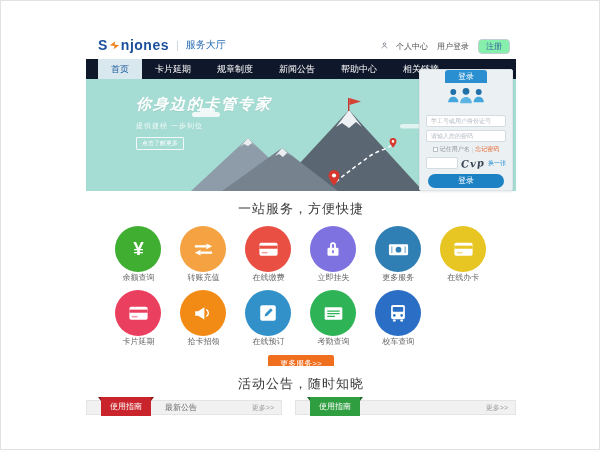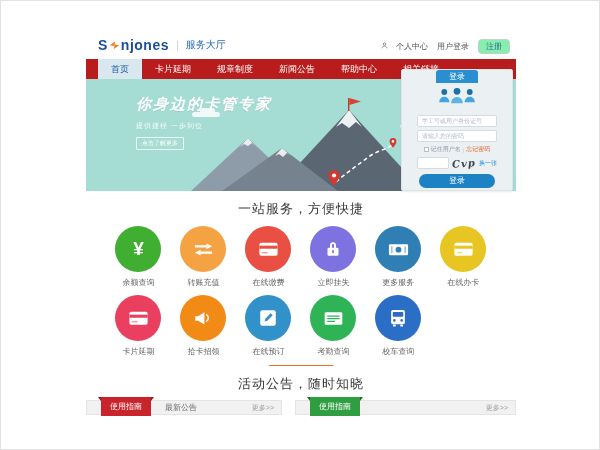--- a/index.html
+++ b/index.html
@@ -13,34 +13,34 @@
   .logo { position:absolute; left:12px; top:5px; display:flex; align-items:center; cursor:pointer; }
   .logo-txt { font-size:14px; font-weight:bold; color:#1b4f9c; letter-spacing:.5px; }
   .logo-arrow { margin:0 1px; display:inline-block; }
   .logo-sep { margin:0 7px; color:#c9d4dd; font-size:11px; }
   .portal-name { font-size:10px; color:#2a6db5; }
   .top-links { position:absolute; right:6px; top:8px; display:flex; align-items:center; gap:9px; }
   .top-link { font-size:8px; color:#555; cursor:pointer; display:flex; align-items:center; gap:7px; }
   .reg-btn { font-size:8px; color:#33669c; border:1px solid #c3cdd4; border-radius:4px; padding:1px 7px; background:#86efac; cursor:pointer; }
 
   
-  .nav { position:relative; height:20px; background:#b91c1c; display:flex; align-items:stretch; padding-left:12px; }
+  .nav { position:relative; height:20px; background:#0f172a; display:flex; align-items:stretch; padding-left:12px; }
   .nav-item { font-size:9px; color:#fff; display:flex; align-items:center; padding:0 13px; cursor:pointer; }
   .nav-item.active { background:#d9e7ef; color:#1a5b9c; }
 
   
   .hero { position:relative; height:112px; background:#a5dcd3; overflow:visible; }
   .hero-text { position:absolute; left:50px; top:16px; color:#fff; }
   .hero-title { font-size:15px; font-weight:bold; letter-spacing:2px; text-shadow:0 1px 1px rgba(0,0,0,.06);font-style:italic; }
   .hero-sub { margin-top:7px; font-size:7px; letter-spacing:1px; opacity:.92; }
   .hero-cta { margin-top:6px; display:inline-block; font-size:6px; color:#fff; border:1px solid rgba(255,255,255,.85); padding:1px 5px; border-radius:1px; cursor:pointer; }
   .mountains { position:absolute; left:100px; bottom:0; pointer-events:none; }
 
   
-  .login { position:absolute; right:3px; top:-10px; width:112px; height:122px; background:#ebf0f3; border:1px solid #dde4e8; border-radius:2px; z-index:5; box-shadow:0 1px 2px rgba(0,0,0,.08); text-align:center;margin-left:48px; }
+  .login { position:absolute; right:3px; top:-10px; width:94px; height:122px; background:#ebf0f3; border:1px solid #dde4e8; border-radius:2px; z-index:5; box-shadow:0 1px 2px rgba(0,0,0,.08); text-align:center;margin-left:48px; }
   .login-tab { position:absolute; top:0; left:50%; transform:translateX(-50%); width:42px; height:13px; line-height:13px; background:#2a8fd0; color:#fff; font-size:8px; border-radius:3px 3px 0 0; cursor:pointer; }
   .login-body { padding-top:15px; }
   .users-ic { height:20px; margin:1px auto 2px; }
   .login input.txt { display:block; width:80px; height:12px; margin:3px auto 0; border:1px solid #d4dce1; border-radius:2px; background:#fff; font-size:6px; color:#555; padding:0 4px; outline:none; }
   .login input.txt::placeholder { color:#b4bcc2; }
   .rem-row { display:flex; align-items:center; justify-content:center; gap:2px; margin-top:3px; font-size:6px; color:#8b949b; }
   .chk { width:5px; height:5px; border:1px solid #b7c0c6; background:#fff; display:inline-block; cursor:pointer; }
   .forgot { color:#e8642c; cursor:pointer; }
   .rem-sep { color:#c5cdd2; }
   .cap-row { display:flex; align-items:center; justify-content:center; gap:3px; margin-top:3px; }
@@ -49,21 +49,21 @@
   .cap-change { font-size:6px; color:#2a8fd0; cursor:pointer; }
   .login-submit { margin-top:5px; width:76px; height:14px; line-height:14px; background:#1d82c4; color:#fff; font-size:8px; border-radius:8px; margin-left:auto; margin-right:auto; cursor:pointer; }
 
   
   .services { position:relative; height:175px; background:#fff; }
   .sec-title { text-align:center; font-size:13px; color:#3a3a3a; padding-top:9px; letter-spacing:1px; }
   .svc-grid { display:flex; flex-wrap:wrap; padding:8px 20px 0; }
   .svc-cell { width:16.66%; text-align:center; margin-bottom:7px; cursor:pointer; }
   .svc-circle { width:46px; height:46px; border-radius:50%; margin:0 auto; display:flex; align-items:center; justify-content:center; }
   .svc-circle .yen { font-size:19px; font-weight:bold; color:#fff; }
-  .svc-label { font-size:8px; color:#666; margin-top:5px; }
+  .svc-label { font-size:8px; color:#666; }
   .more-btn { display:block; width:66px; margin:1px auto 0; background:#f06f1f; color:#fff; font-size:8px; text-align:center; padding:3px 0; border-radius:2px; cursor:pointer; }
 
   
   .announce { position:relative; height:55px; background:#fff; }
   .ann-bars { display:flex; gap:13px; margin-top:7px; padding:0 0; }
   .ann-bar { position:relative; height:15px; background:#f1f1f1; border:1px solid #e4e4e4; flex:1; }
   .ann-bar.left { flex:0 0 196px; }
   .ribbon { position:absolute; left:14px; top:-4px; height:19px; line-height:19px; padding:0 9px; color:#fff; font-size:8px; cursor:pointer; }
   .ribbon::before { content:''; position:absolute; left:-3px; top:0; border-top:4px solid var(--fold); border-left:3px solid transparent; }
   .ribbon::after { content:''; position:absolute; right:-3px; top:0; border-top:4px solid var(--fold); border-right:3px solid transparent; }

